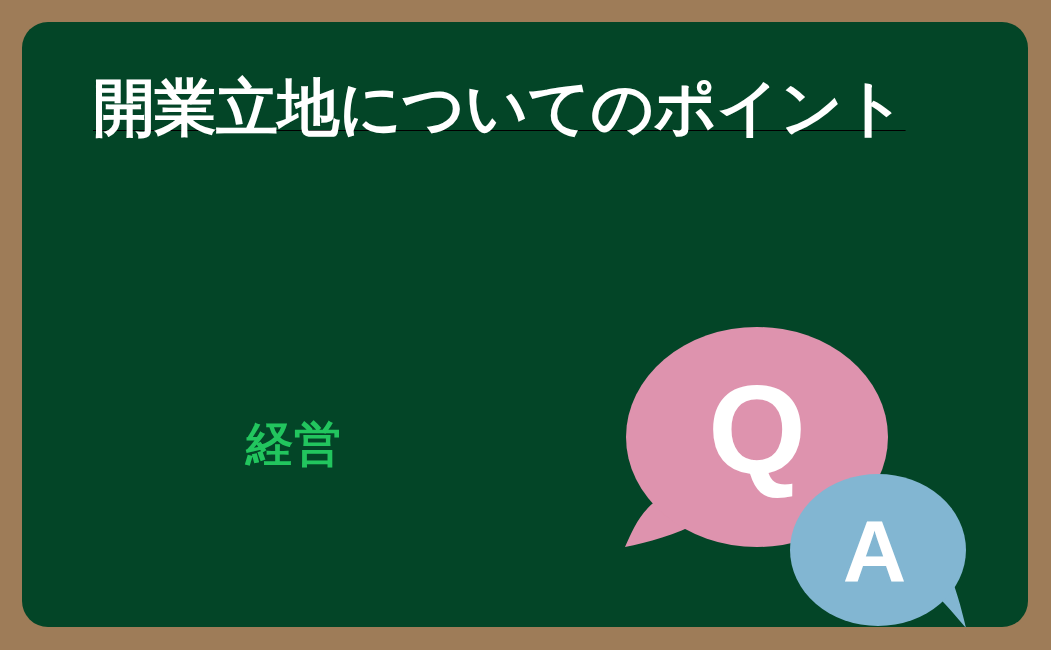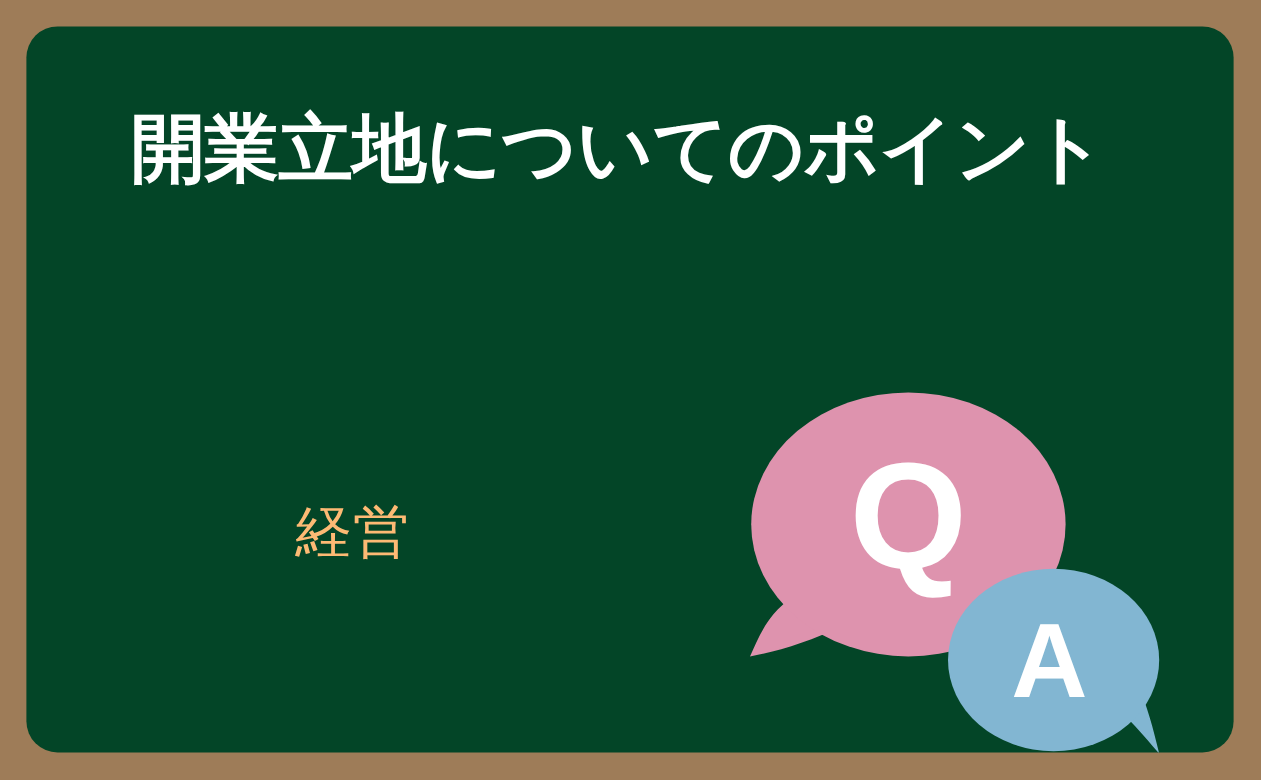--- a/index.html
+++ b/index.html
@@ -28,22 +28,23 @@
   
   #title-block {
     position: absolute;
     left: 71px;
     top: 37px;
     width: 890px;
   }
   .title-line {
     position: relative;
     display: block;
-    margin: 16px;
+    margin: 0;
     padding: 0;
+    text-decoration: underline;
   }
   .title-text {
     display: inline;
     color: #ffffff;
     font-size: 62px;
     line-height: 97px;
     font-weight: 700;
     letter-spacing: -0.5px;
     white-space: nowrap;
     font-family: "DejaVu Sans", "Liberation Sans", sans-serif;
@@ -52,23 +53,23 @@
     background-size: 100% 16px;
     background-position: 0 81px;
     box-decoration-break: clone;
     -webkit-box-decoration-break: clone;
   }
   
   #category {
     position: absolute;
     left: 224px;
     top: 398px;
-    color: #fdba74;
+    color: #22c55e;
     font-size: 47px;
-    font-weight: 400;
+    font-weight: 700;
     line-height: 1;
     letter-spacing: 1px;
     font-family: "DejaVu Sans", "Liberation Sans", sans-serif;
   }
   
   #bubbles {
     position: absolute;
     left: 0;
     top: 0;
     width: 1051px;

